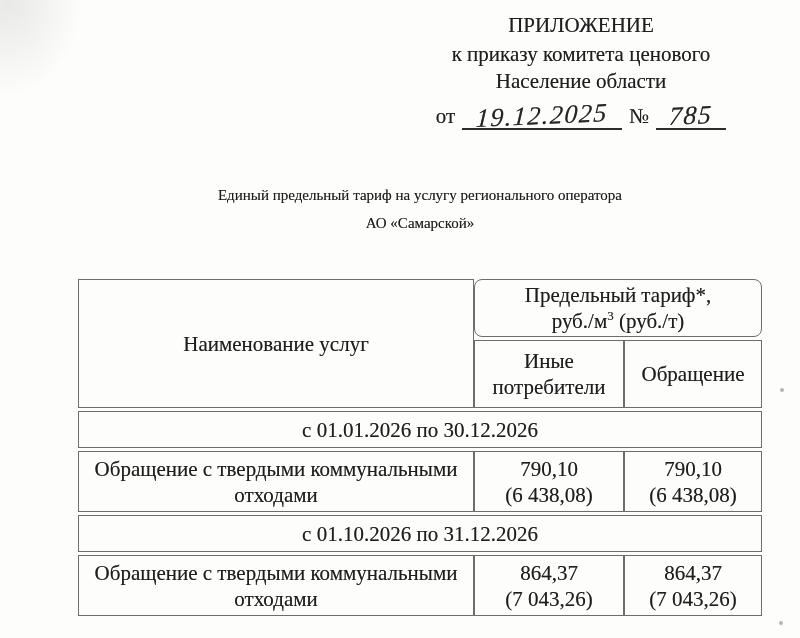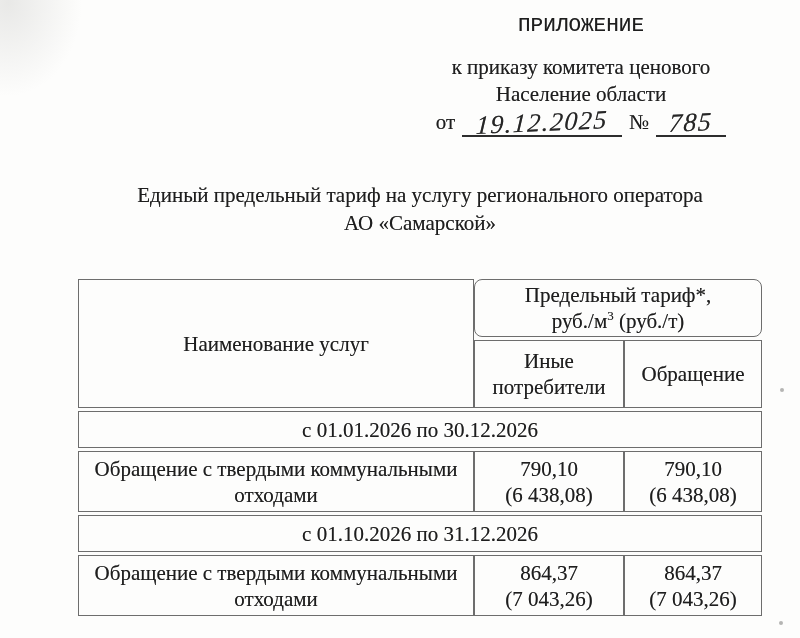--- a/index.html
+++ b/index.html
@@ -38,25 +38,25 @@
   
   .letterhead {
     position: absolute;
     top: 12px;
     left: 428px;
     width: 306px;
     text-align: center;
     font-size: 21px;
     line-height: 27px;
   }
-  .lh-appendix { margin-bottom: 15px; font-family: Liberation Mono, monospace; }
+  .lh-appendix { margin-bottom: 2px; }
   .order-line {
     margin-top: 1px;
     display: flex;
-    align-items: flex-start;
+    align-items: flex-end;
     justify-content: center;
     gap: 7px;
     white-space: nowrap;
     height: 34px;
   }
   .blank {
     display: inline-block;
     border-bottom: 2px solid #2d2d2d;
     line-height: 1;
     text-align: center;
@@ -72,21 +72,21 @@
     transform: rotate(-2.5deg) skewX(-6deg) translateY(1px);
   }
 
   
   .doc-title {
     position: absolute;
     top: 182px;
     left: 40px;
     width: 760px;
     text-align: center;
-    font-size: 21px;
+    font-size: 15px;
     line-height: 27.5px;
   }
 
   
   .tariff-table {
     position: absolute;
     top: 276px;
     left: 78px;
     width: 684px;
     border-collapse: separate;

